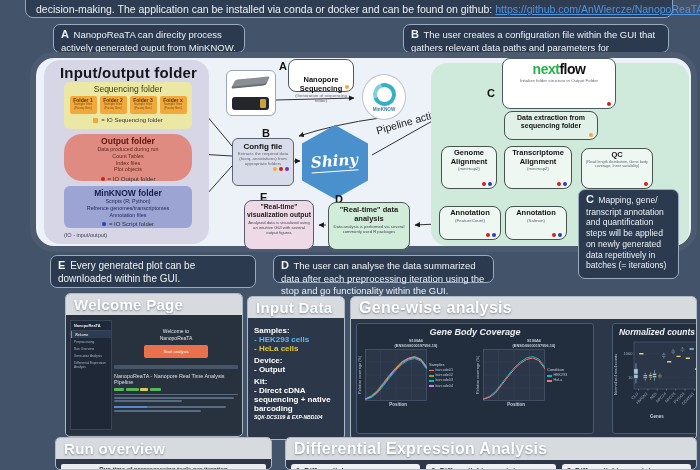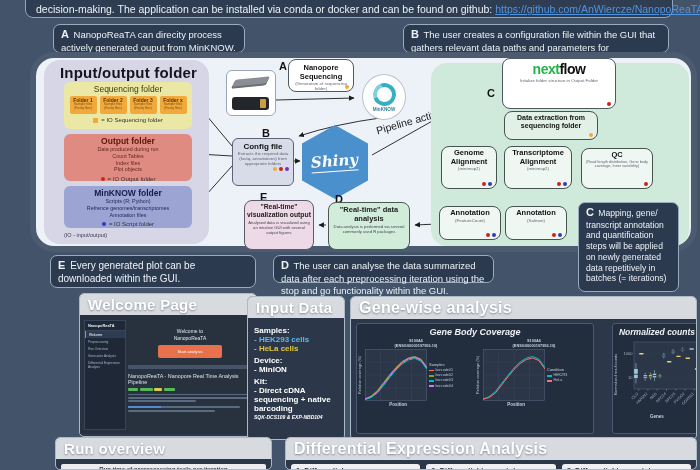--- a/index.html
+++ b/index.html
@@ -13,58 +13,58 @@
   .topbox a{color:#4f94e0;text-decoration:underline;}
 
   
   .callout{position:absolute;background:#2b3a4e;border:1px solid #9aabbf;border-radius:7px;
     color:#edf2f7;font-size:9.5px;line-height:1.25;padding:3px 7px;box-sizing:border-box;}
   .callout b{font-size:11px;margin-right:2px;}
   .co-a{left:53px;top:24px;width:192px;height:29px;}
   .co-b{left:403px;top:24px;width:266px;height:29px;}
   .co-e{left:50px;top:255px;width:206px;height:33px;font-size:10px;}
   .co-d{left:273px;top:255px;width:221px;height:28px;}
-  .co-c{left:578px;top:202px;width:101px;height:90px;font-size:8.6px;z-index:6;overflow:hidden;}
+  .co-c{left:578px;top:189px;width:101px;height:90px;font-size:8.6px;z-index:6;overflow:hidden;}
 
   
   .diagram{position:absolute;left:30px;top:52px;width:667px;height:200px;box-sizing:border-box;
     border:6px solid #4d5b70;border-radius:24px;background:#edf2f9;}
   .dg{position:absolute;}
   .arrows{position:absolute;left:0;top:0;width:655px;height:188px;pointer-events:none;}
 
   .io-panel{left:8px;top:2px;width:165px;height:184px;background:#d6d6e6;border-radius:16px;}
   .io-title{left:16px;top:4px;font-size:15px;font-weight:bold;color:#15151f;letter-spacing:.2px;}
   .io-box{left:20px;width:128px;border-radius:6px;text-align:center;box-sizing:border-box;padding:2px 3px;}
   .seq-box{top:22px;height:47px;background:#ebe8a6;}
   .seq-title{font-size:8.5px;font-weight:normal;color:#3a3a08;}
   .chips{display:flex;justify-content:center;gap:3px;margin-top:2px;}
   .chip{width:27px;height:17px;background:#f2a93b;border-radius:2px;padding-top:1px;}
   .chip-name{font-size:5px;font-weight:bold;color:#5a3000;}
   .chip-sub{font-size:3.4px;color:#7a5418;line-height:1.1;}
   .io-legend{display:flex;align-items:center;justify-content:center;gap:3px;font-size:6px;color:#333;margin-top:3px;}
   .sq{width:5px;height:5px;background:#f2a93b;display:inline-block;}
   .dot{width:4px;height:4px;border-radius:50%;display:inline-block;}
   .dot-o{background:#f2a93b;} .dot-r{background:#cf2318;} .dot-b{background:#2f3bbf;} .dot-p{background:#7a2fbf;}
-  .out-box{top:74px;height:47px;background:#e08b81;}
+  .out-box{top:74px;height:47px;background:#e08b81;border-radius:18px;}
   .out-title{font-size:8.5px;font-weight:bold;color:#5c150c;}
   .out-line{font-size:5.4px;color:#602a20;line-height:1.25;}
   .script-box{top:126px;height:42px;background:#9ba4d2;}
   .scr-title{font-size:8.5px;font-weight:bold;color:#141c4e;}
   .scr-line{font-size:5.4px;color:#1e2658;line-height:1.25;}
   .io-note{left:20px;top:172px;font-size:5.5px;color:#3a3a4a;}
 
   .device-box{left:190px;top:12px;width:48px;height:44px;background:#fff;border:1px solid #9aa6b6;border-radius:6px;}
   .dev-a{position:absolute;top:7px;left:7px;width:33px;height:9px;background:#8a8f96;border-radius:2px;
     transform:skewX(-30deg) rotate(-6deg);box-shadow:inset 0 -2px 0 #6a6f76;}
   .dev-b{position:absolute;bottom:5px;left:5px;width:37px;height:13px;background:#23262b;border-radius:3px;}
   .dev-pad{position:absolute;right:3px;top:2px;width:6px;height:9px;background:#c9a040;border-radius:1px;}
 
   .dlabel{font-weight:bold;font-size:11px;color:#111;}
   .wbox{background:#fff;border:1px solid #4a5a60;border-radius:8px;text-align:center;box-sizing:border-box;}
-  .nanopore-box{left:252px;top:1px;width:66px;height:33px;padding-top:4px;}
+  .nanopore-box{left:252px;top:1px;width:66px;height:33px;padding-top:16px;}
   .bx-title{font-size:7.5px;font-weight:bold;color:#111;line-height:1.15;}
   .bx-sub{font-size:4.4px;color:#667;line-height:1.15;}
   .minknow{left:326px;top:16px;width:42px;height:44px;background:#fff;border-radius:50%;border:1px solid #b8c2ce;
     display:flex;flex-direction:column;align-items:center;justify-content:center;}
   .mk-ring{width:15px;height:15px;border:4px solid #35aec6;border-left-color:#7fd0df;border-radius:50%;transform:rotate(25deg);}
   .mk-label{font-size:4.6px;font-weight:bold;color:#39809c;margin-top:1px;}
   .config-box{left:196px;top:80px;width:62px;height:48px;background:#d8dbe8;border:1px solid #5a6476;border-radius:6px;
     text-align:center;box-sizing:border-box;padding-top:3px;}
   .cfg-dots{display:flex;gap:2px;justify-content:flex-end;padding-right:4px;margin-top:1px;}
   .shiny{left:266px;top:67px;width:66px;height:74px;background:#4a90cd;
@@ -94,21 +94,21 @@
     text-align:center;box-sizing:border-box;padding-top:2px;}
   .vis-title{font-size:6.8px;font-weight:bold;color:#222;line-height:1.15;}
   .vis-sub{font-size:4.2px;color:#445;line-height:1.2;padding:1px 3px 0;}
   .rtda-box{left:292px;top:144px;width:82px;height:48px;background:#d2ecda;border:1px solid #4a5a50;border-radius:8px;
     text-align:center;box-sizing:border-box;padding-top:3px;}
 
   
   .panel{position:absolute;background:#2c3849;border:1px solid #aeb9c6;border-radius:5px;box-sizing:border-box;overflow:hidden;}
   .p-header{background:#d7dbe0;color:#fff;font-weight:bold;font-size:15px;padding:2px 8px;
     text-shadow:0 1px 2px rgba(60,70,85,.55);letter-spacing:.3px;}
-  .welcome-panel{left:79px;top:293px;width:178px;height:144px;}
+  .welcome-panel{left:65px;top:293px;width:178px;height:144px;}
   .input-panel{left:247px;top:296px;width:98px;height:144px;}
   .genewise-panel{left:350px;top:296px;width:347px;height:144px;}
   .runover-panel{left:55px;top:437px;width:217px;height:33px;}
   .dea-panel{left:285px;top:437px;width:412px;height:33px;}
   .genewise-panel .p-header,.dea-panel .p-header{font-size:16px;}
 
   
   .app{position:relative;height:119px;background:#28323f;}
   .app-side{position:absolute;left:4px;top:5px;width:40px;height:108px;background:#1e2836;border:0.5px solid #39455a;}
   .side-title{font-size:3.9px;font-weight:bold;color:#e8edf3;padding:2px 3px;border-bottom:0.5px solid #39455a;}
@@ -413,21 +413,21 @@
     </div>
   </div>
 
   <div class="panel input-panel">
     <div class="p-header">Input Data</div>
     <div class="input-body">
       <div class="in-label">Samples:</div>
       <div class="in-val hek">- HEK293 cells</div>
       <div class="in-val hela">- HeLa cells</div>
       <div class="in-label">Device:</div>
-      <div class="in-val">- MinION</div>
+      <div class="in-val">- Output</div>
       <div class="in-label">Kit:</div>
       <div class="in-val">- Direct cDNA sequencing + native barcoding</div>
       <div class="kit-codes">SQK-DCS109 &amp; EXP-NBD104</div>
     </div>
   </div>
 
   <div class="panel genewise-panel">
     <div class="p-header">Gene-wise analysis</div>
     <div class="gw-row">
       <div class="chart-card gbc-card">

